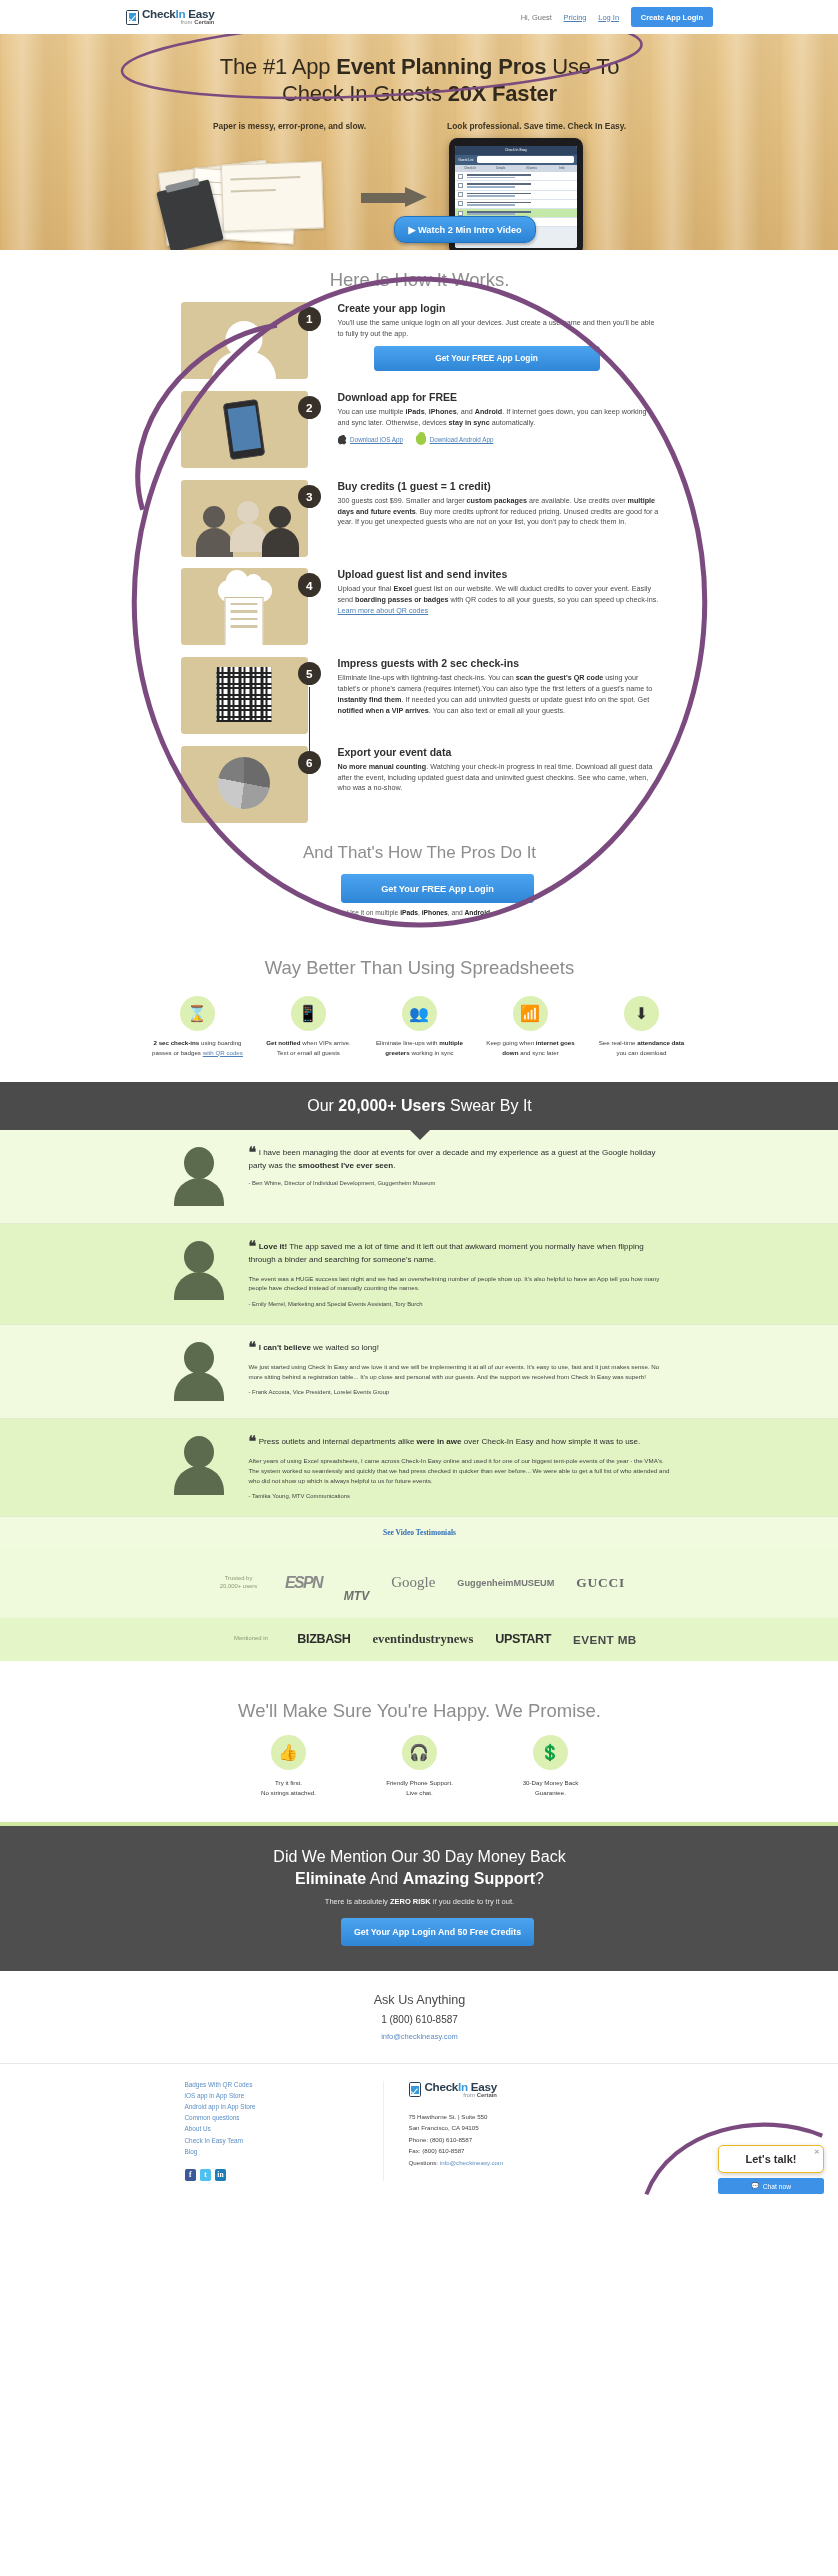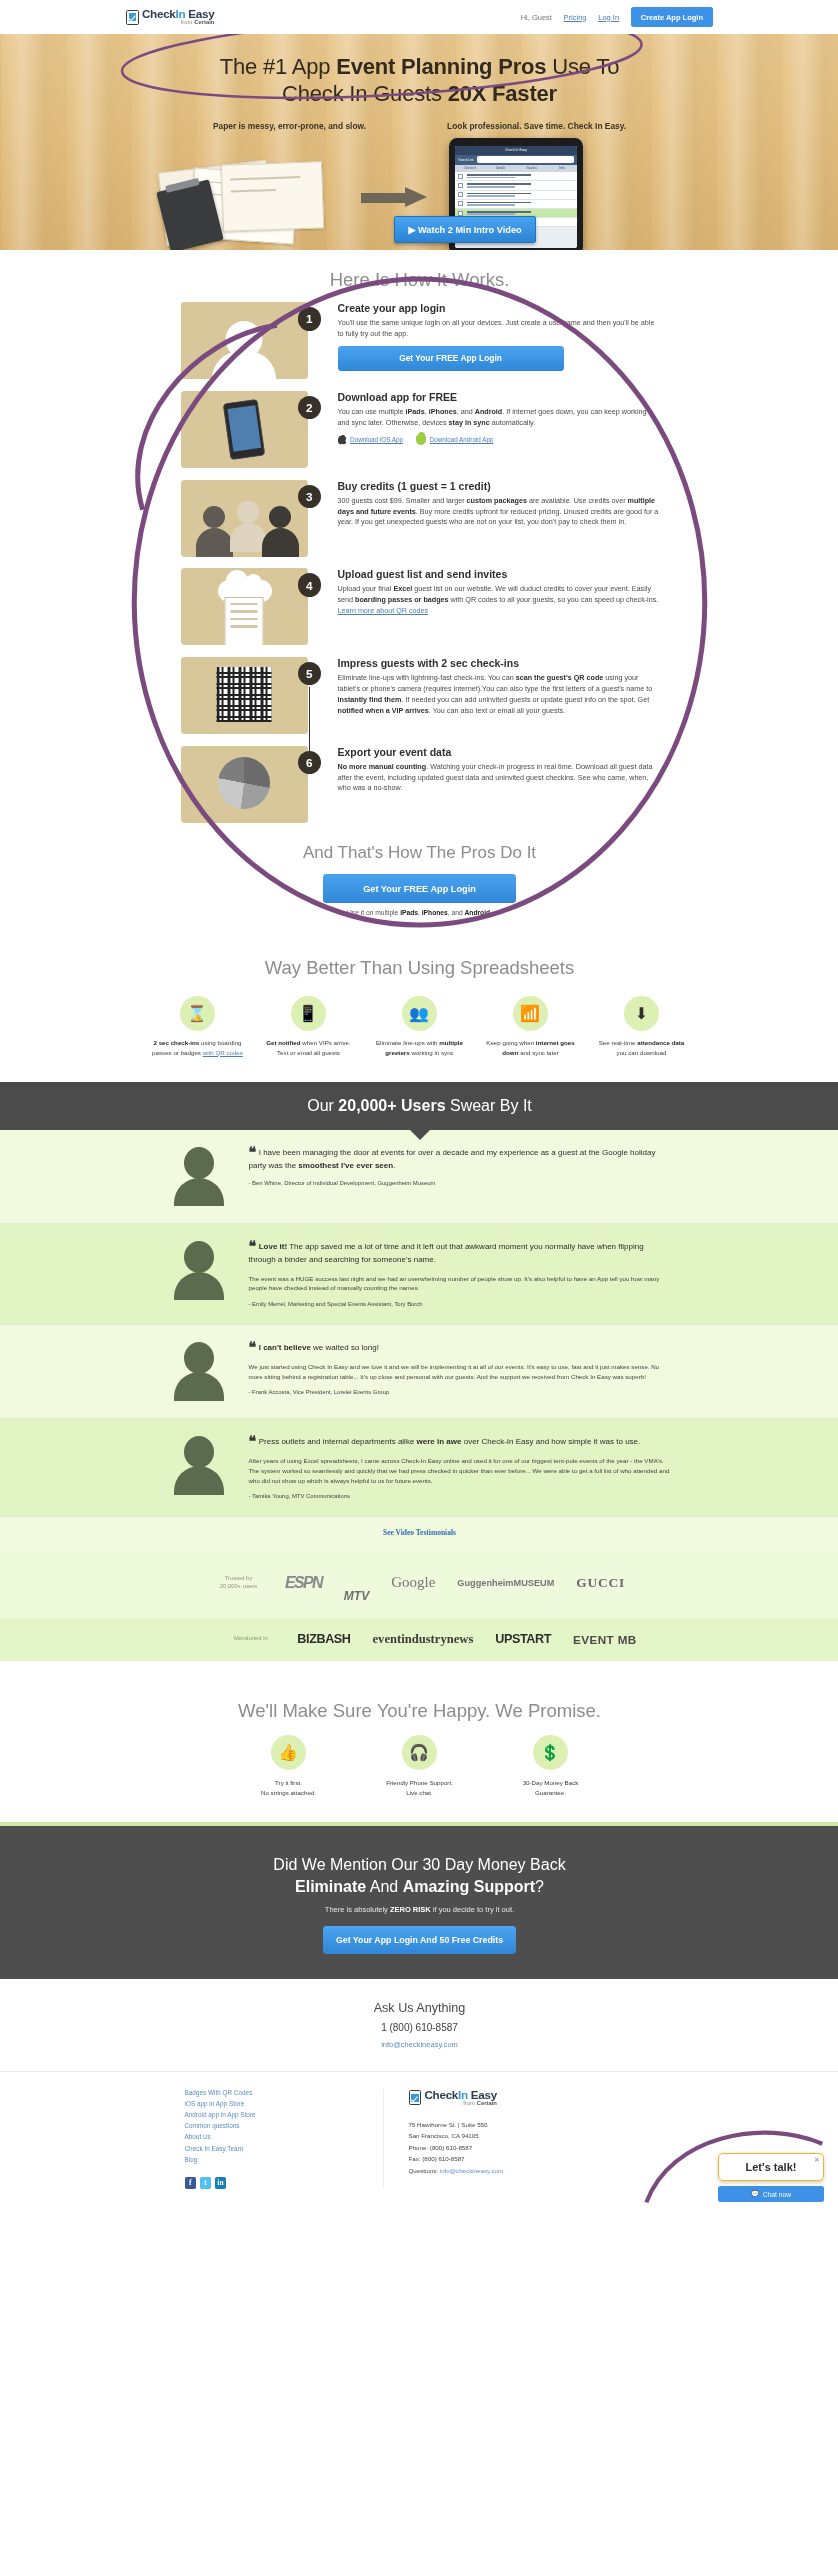--- a/index.html
+++ b/index.html
@@ -110,21 +110,21 @@
   .ts-row { height: 9.2px; border-bottom:0.8px solid #dde3ea; display:flex; align-items:center; padding:0 3.4px; gap:3.4px; background:#fff;}
   .ts-row.green{ background:#c4e8a8; }
   .ts-chk{ width:5px;height:5px;border:0.8px solid #8b98a6;background:#fff;}
   .ts-nm{ flex:1; }
   .ts-nm i{ display:block; height:1.7px; background:#5b6b7d; width:60%; margin-bottom:0.8px;}
   .ts-nm u{ display:block; height:1.7px; background:#9ab0c6; width:45%;}
   .btn-video {
     position: absolute; left: 394px; top: 80px; z-index: 4;
     background: linear-gradient(#4aa3ef, #2b83d4);
     color: #fff; font-size: 9.2px; font-weight: bold;
-    padding: 6.7px 13.4px; border-radius: 2px; border: 0.8px solid #2372bd;
+    padding: 6.7px 13.4px; border-radius: 11px; border: 0.8px solid #2372bd;
     box-shadow: 0 1.7px 3.4px rgba(0,0,0,.3); cursor: pointer; font-family: inherit;
   }
 
   
   .annot { position:absolute; pointer-events:none; z-index: 5; }
   .annot svg { display:block; }
 
   
   .section { width: 839px; }
   .sec-title {
@@ -163,21 +163,21 @@
     display: flex; align-items: center; justify-content: center; z-index: 3;
   }
   .step-body { padding-left: 30px; flex: 1; }
   .step-body h3 { font-size: 10.5px; color: #2f2f2f; margin-bottom: 4.2px; }
   .step-body p { font-size: 7.2px; line-height: 1.5; color: #4a4a4a; }
   .step-body p b { color: #2f2f2f; }
   .inline-link { color: #4b7fb5; text-decoration: underline; cursor: pointer; }
   .btn-blue {
     display: inline-block; background: linear-gradient(#4ba4f0, #2f86d6); color: #fff;
     font-size: 8.4px; font-weight: bold; padding: 7.5px 0; border-radius: 3.4px;
-    border: none; cursor: pointer; text-align: center; font-family: inherit;
+    border: none; cursor: pointer; text-align: center; font-family: inherit; margin-left: 36px;
   }
   .step-btn { width: 226px; margin-top: 5.9px; }
   .dl-row { display: flex; gap: 13.4px; margin-top: 5.9px; align-items: center; }
   .dl { display: flex; align-items: center; gap: 3.4px; font-size: 6.3px; }
   .ico-apple { width:9.2px;height:10px;background:#3b3b3b;
     clip-path: polygon(50% 8%, 72% 0, 78% 14%, 96% 34%, 86% 62%, 96% 82%, 72% 100%, 50% 92%, 28% 100%, 6% 80%, 4% 46%, 18% 20%, 38% 12%); }
   .ico-android { width:10px;height:10px;background:#9dcd44;border-radius:2.5px 2.5px 5px 5px; position:relative;}
   .ico-android:before{content:"";position:absolute;left:1.7px;top:-2.5px;width:6.7px;height:5px;background:#9dcd44;border-radius:4.2px 4.2px 0 0;}
   .step-arrow-down { position:absolute; left:128px; top:30px; width:1.7px; height:65px; background:#38312a; }
   .step-arrow-down:after{content:"";position:absolute;left:-4.2px;bottom:-6.7px;border-left:5px solid transparent;border-right:5px solid transparent;border-top:7.5px solid #38312a;}
@@ -244,21 +244,21 @@
   .promise { padding: 20px 0 25px; text-align:center; }
   .promise-row { display:flex; justify-content:center; gap: 39px; margin-top: 13.4px; }
   .promise-item { width: 92px; }
   .promise-item p { font-size: 6.2px; line-height: 1.6; color:#3a3a3a; margin-top: 6.7px;}
 
   
   .final {
     background:#4e4e4e; color:#fff; text-align:center; padding: 20px 0 25px;
     border-top: 4.2px solid #cfe8a4;
   }
-  .final h2 { font-size: 16px; font-weight:300; line-height:1.35;margin-top:8px; }
+  .final h2 { font-size: 16px; font-weight:300; line-height:1.35; }
   .final h2 b { font-weight:bold; }
   .final .sub { font-size: 7.5px; margin-top: 7.5px; color:#e7e7e7; }
   .final .sub b { color:#fff; }
   .final .fbtn { width: 193px; padding: 9.2px 0; font-size:8.8px; margin-top: 11.7px;}
 
   
   .ask { text-align:center; padding: 22px 0 22px; }
   .ask h3 { font-size: 12.6px; font-weight:300; color:#4a4a4a;}
   .ask .phone { font-size: 10px; color:#3d3d3d; margin-top:6.7px;}
   .ask .email { font-size: 7.5px; color:#5a8ec4; margin-top:6.7px; text-decoration:none; cursor:pointer;}

